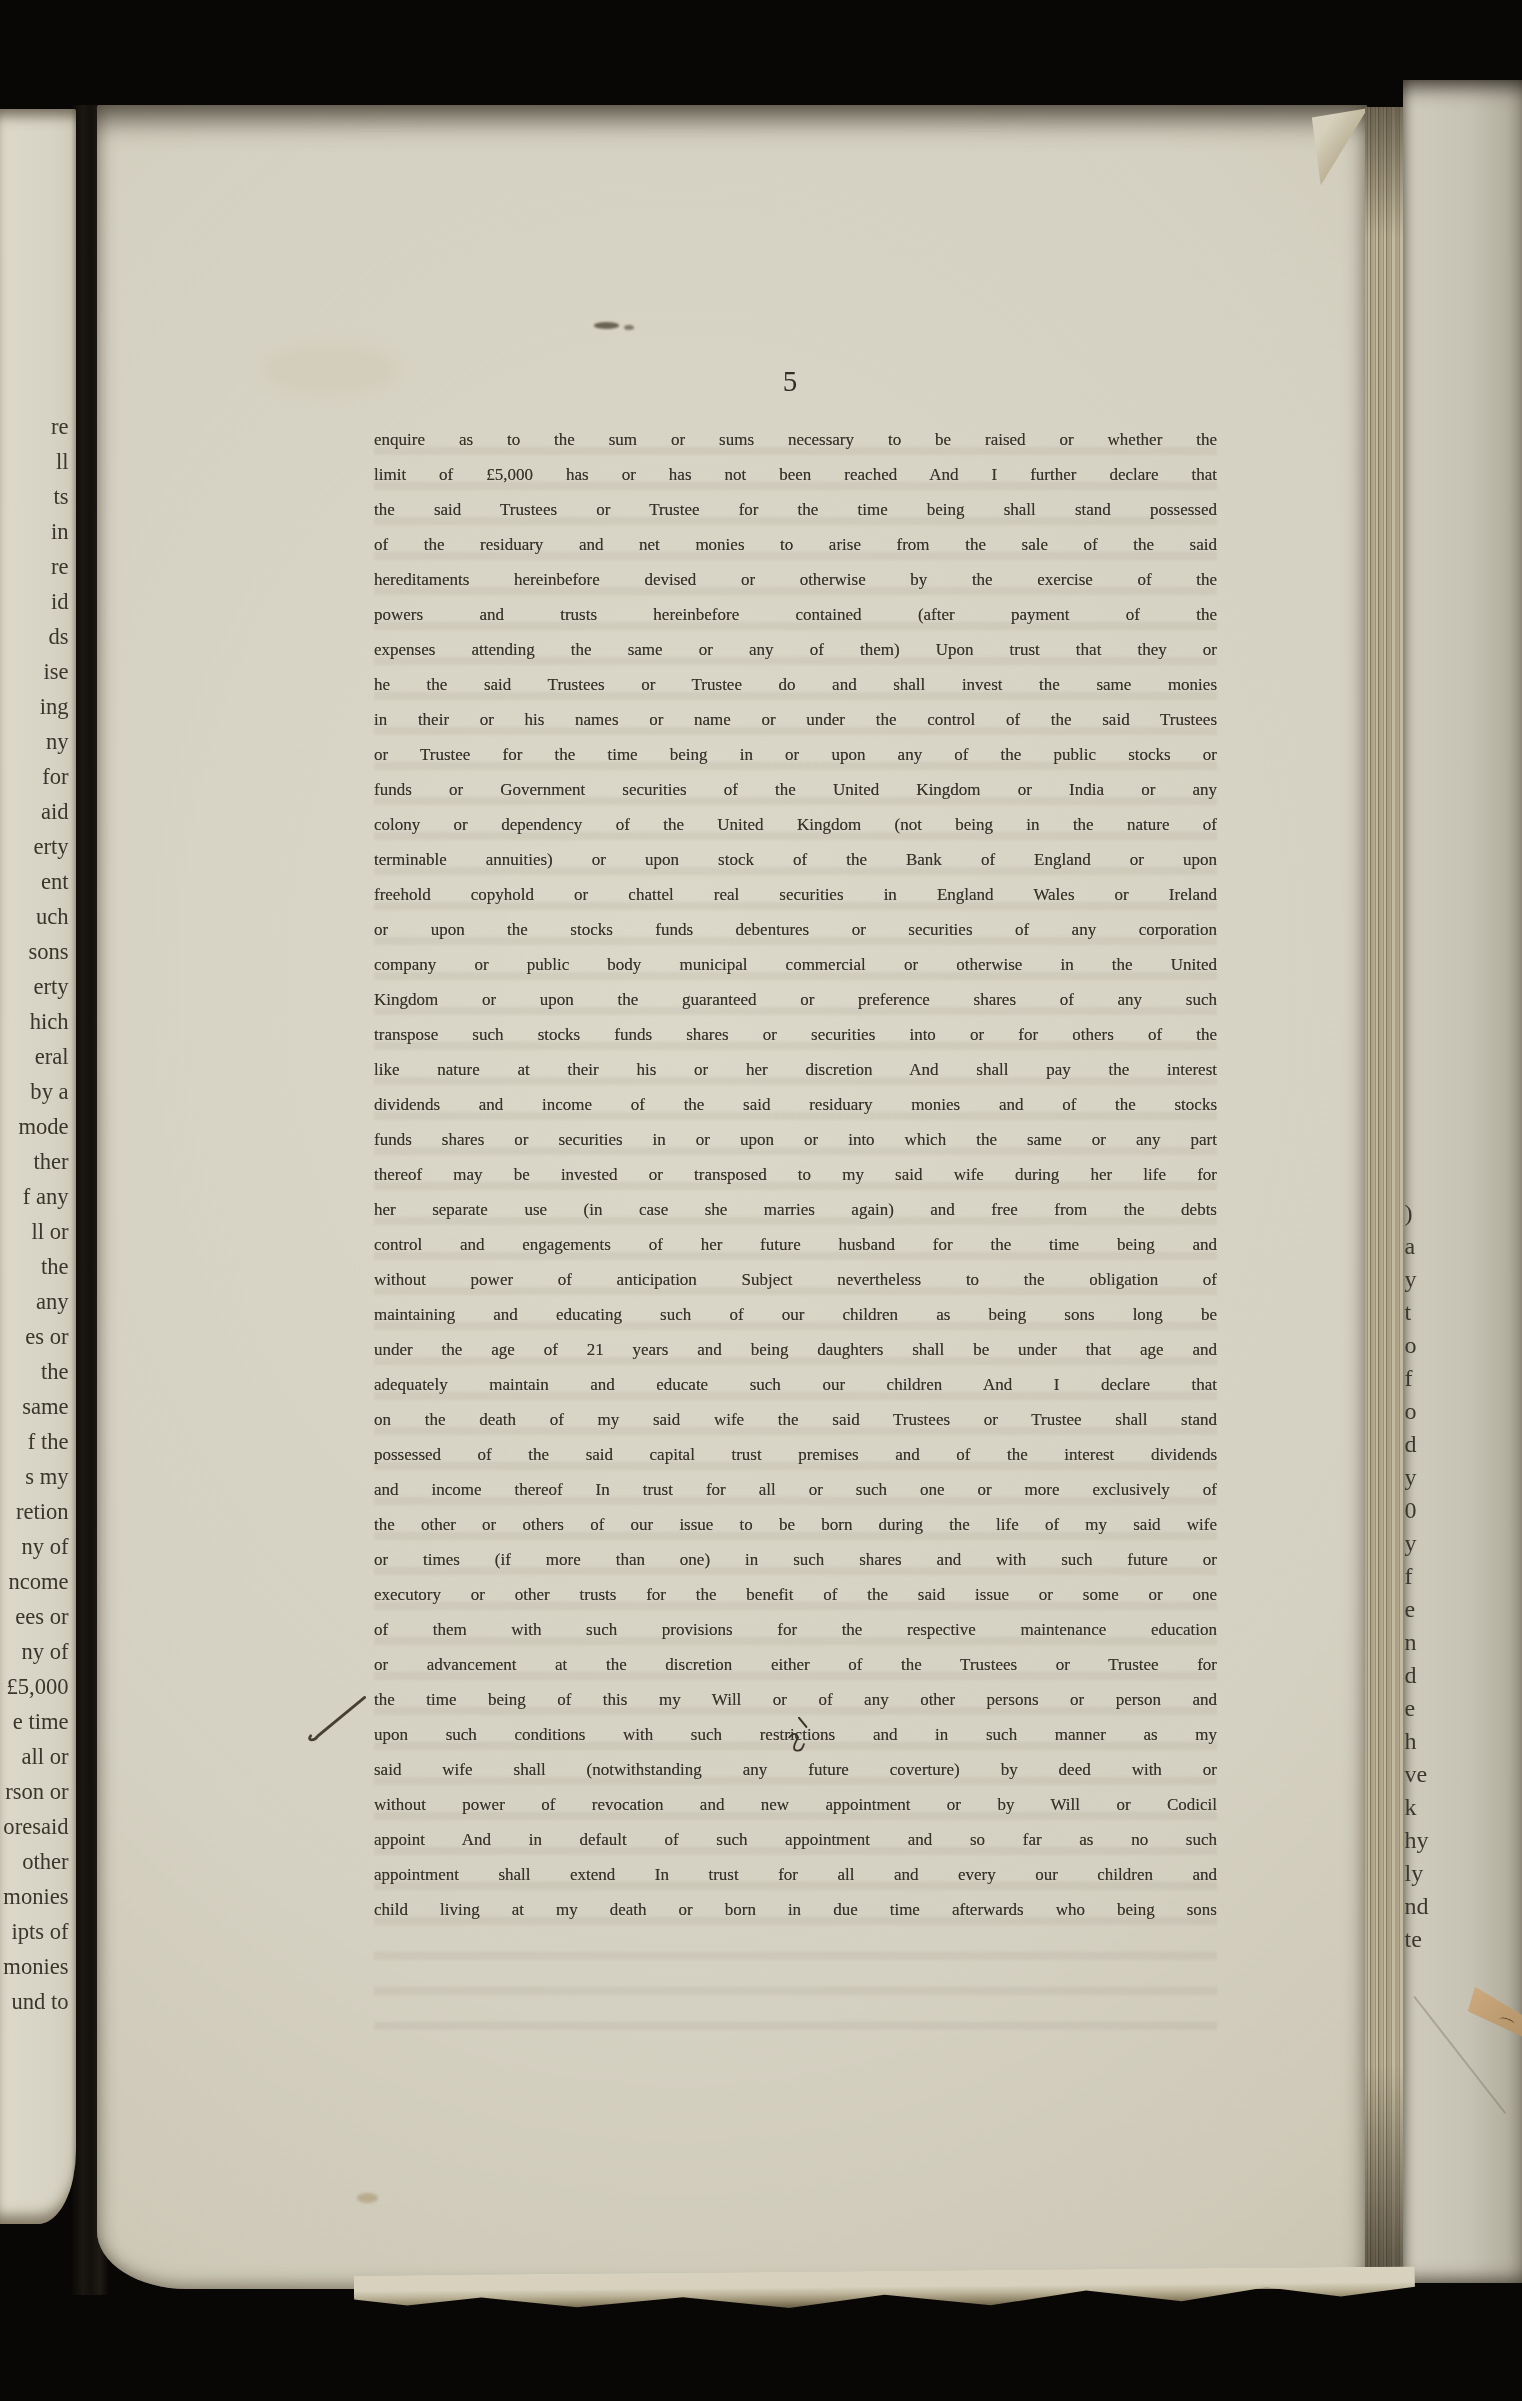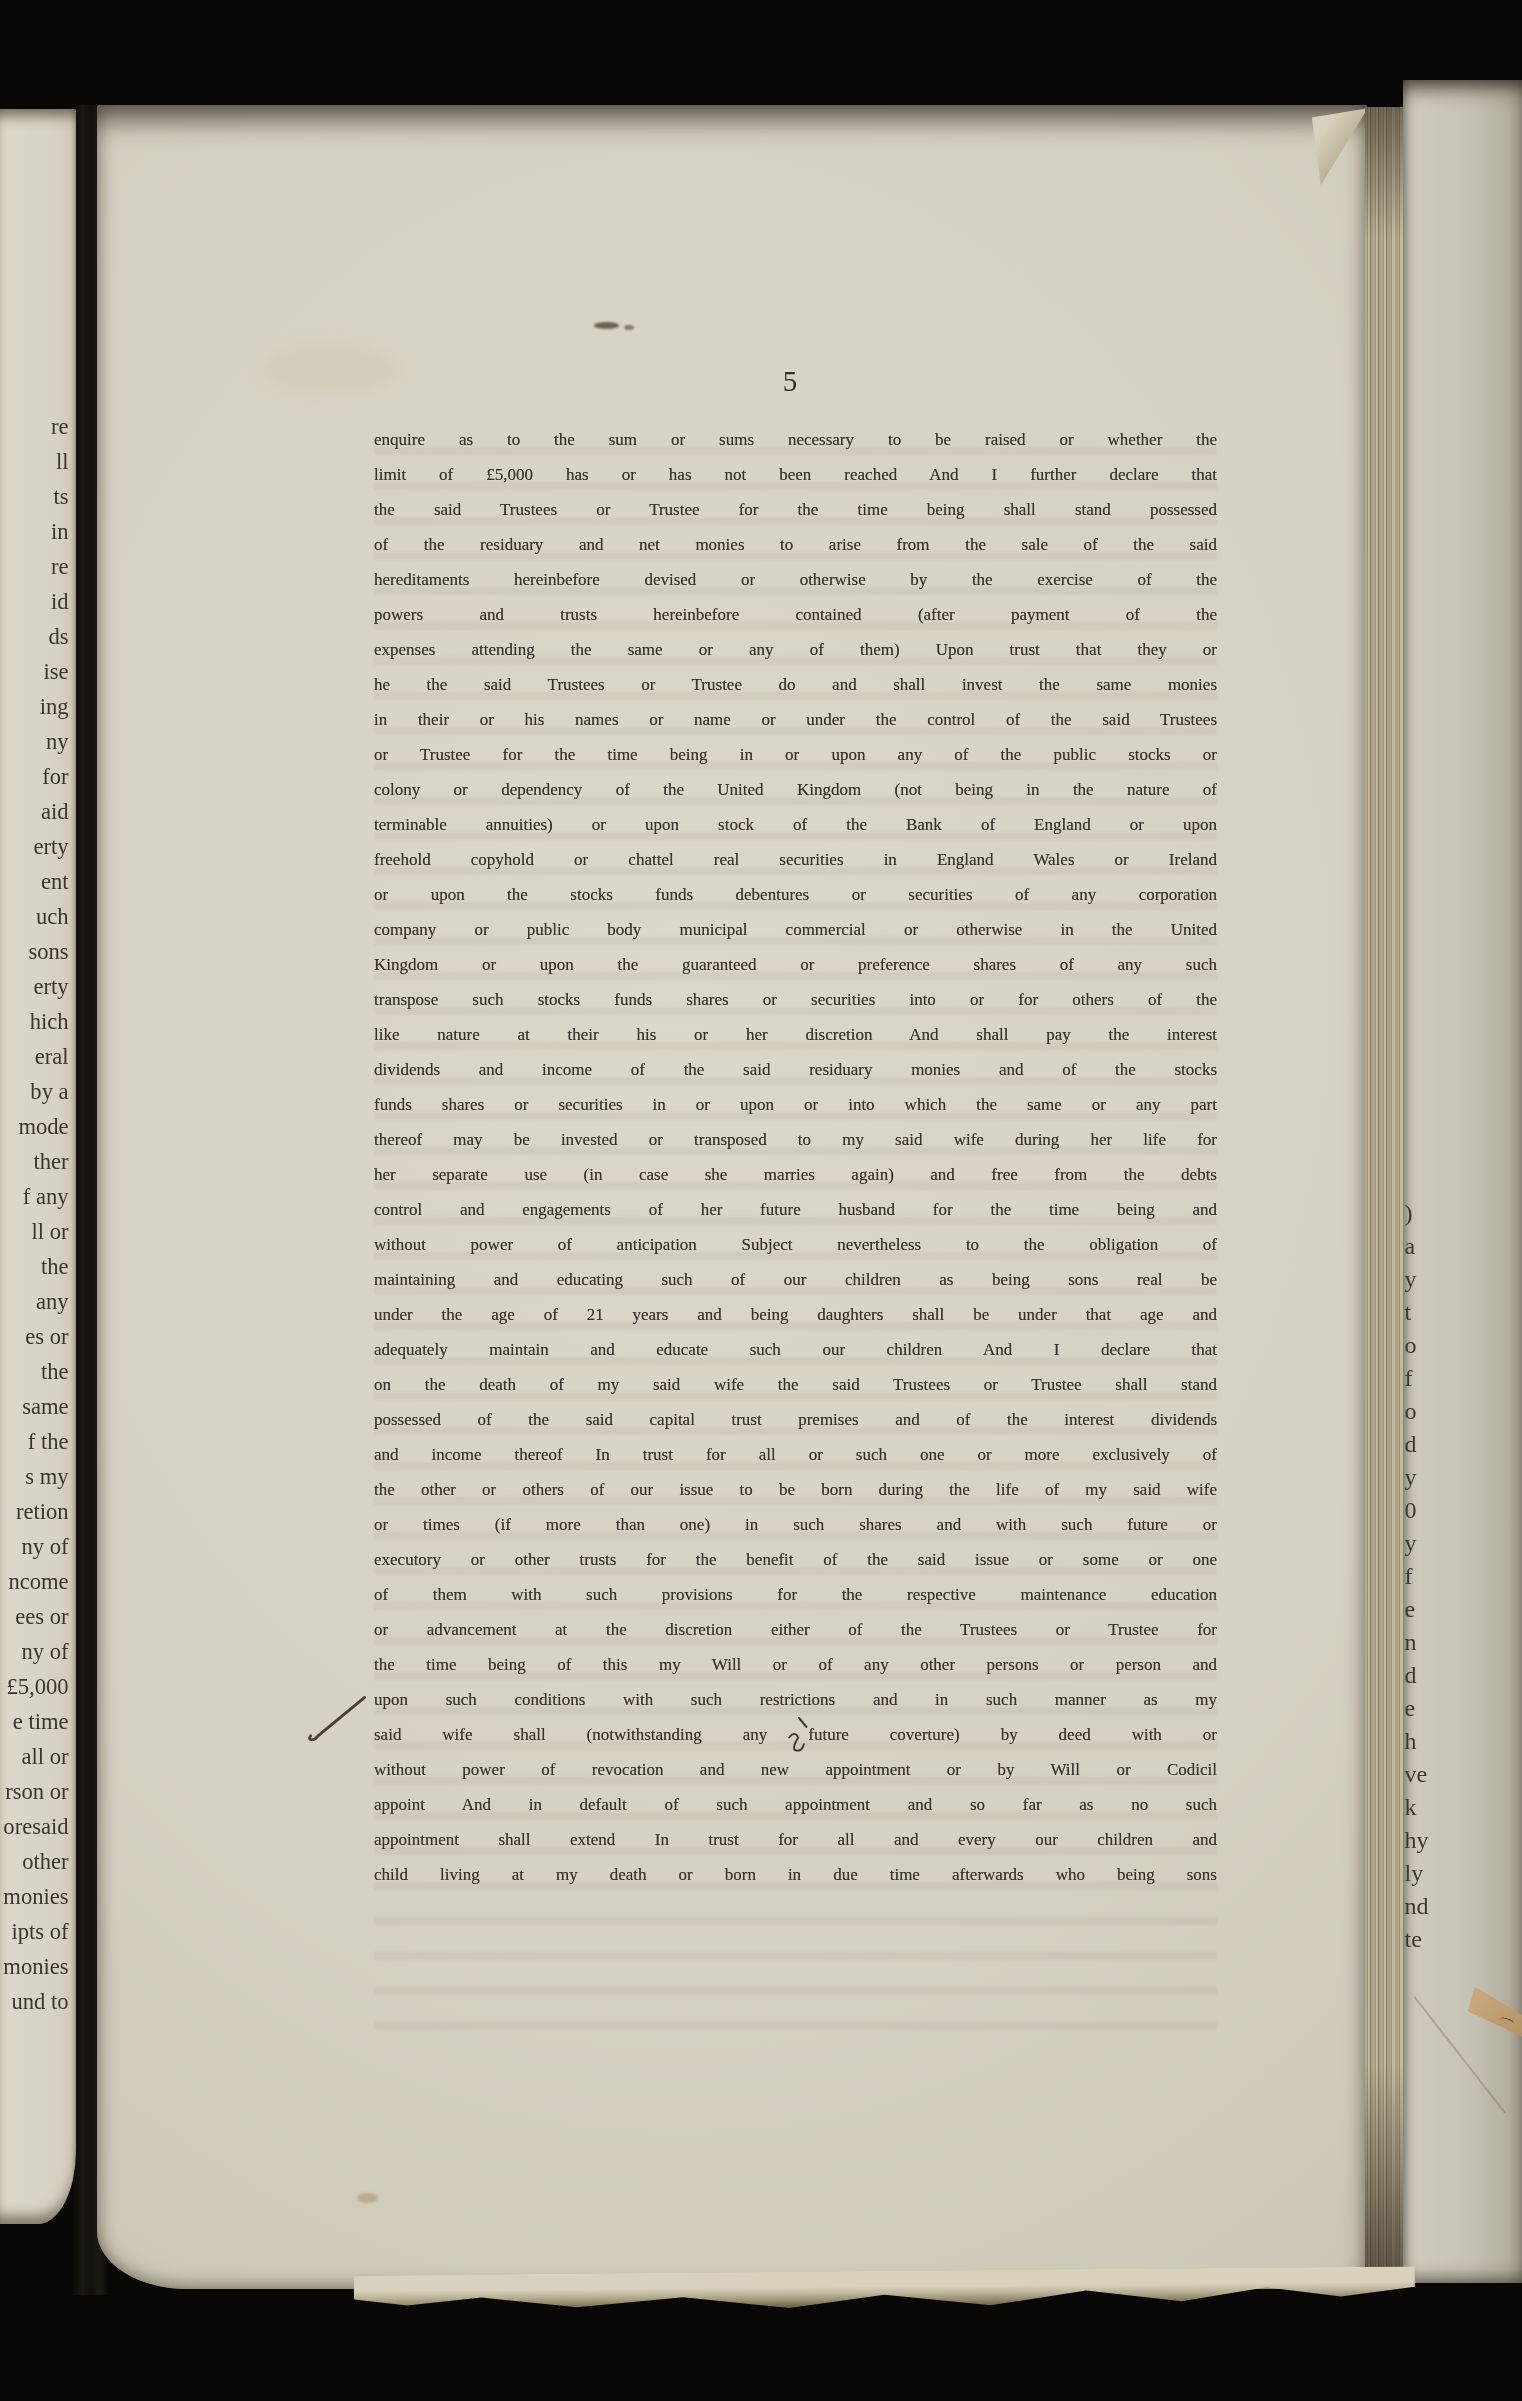--- a/index.html
+++ b/index.html
@@ -158,35 +158,36 @@
         <div class="text-line">enquire as to the sum or sums necessary to be raised or whether the</div>
         <div class="text-line">limit of £5,000 has or has not been reached And I further declare that</div>
         <div class="text-line">the said Trustees or Trustee for the time being shall stand possessed</div>
         <div class="text-line">of the residuary and net monies to arise from the sale of the said</div>
         <div class="text-line">hereditaments hereinbefore devised or otherwise by the exercise of the</div>
         <div class="text-line">powers and trusts hereinbefore contained (after payment of the</div>
         <div class="text-line">expenses attending the same or any of them) Upon trust that they or</div>
         <div class="text-line">he the said Trustees or Trustee do and shall invest the same monies</div>
         <div class="text-line">in their or his names or name or under the control of the said Trustees</div>
         <div class="text-line">or Trustee for the time being in or upon any of the public stocks or</div>
+        <div class="text-line">funds or Government securities of the United Kingdom or India or any</div>
         <div class="text-line">colony or dependency of the United Kingdom (not being in the nature of</div>
         <div class="text-line">terminable annuities) or upon stock of the Bank of England or upon</div>
         <div class="text-line">freehold copyhold or chattel real securities in England Wales or Ireland</div>
         <div class="text-line">or upon the stocks funds debentures or securities of any corporation</div>
         <div class="text-line">company or public body municipal commercial or otherwise in the United</div>
         <div class="text-line">Kingdom or upon the guaranteed or preference shares of any such</div>
         <div class="text-line">transpose such stocks funds shares or securities into or for others of the</div>
         <div class="text-line">like nature at their his or her discretion And shall pay the interest</div>
         <div class="text-line">dividends and income of the said residuary monies and of the stocks</div>
         <div class="text-line">funds shares or securities in or upon or into which the same or any part</div>
         <div class="text-line">thereof may be invested or transposed to my said wife during her life for</div>
         <div class="text-line">her separate use (in case she marries again) and free from the debts</div>
         <div class="text-line">control and engagements of her future husband for the time being and</div>
         <div class="text-line">without power of anticipation Subject nevertheless to the obligation of</div>
-        <div class="text-line">maintaining and educating such of our children as being sons real be</div>
+        <div class="text-line">maintaining and educating such of our children as being sons long be</div>
         <div class="text-line">under the age of 21 years and being daughters shall be under that age and</div>
         <div class="text-line">adequately maintain and educate such our children And I declare that</div>
         <div class="text-line">on the death of my said wife the said Trustees or Trustee shall stand</div>
         <div class="text-line">possessed of the said capital trust premises and of the interest dividends</div>
         <div class="text-line">and income thereof In trust for all or such one or more exclusively of</div>
         <div class="text-line">the other or others of our issue to be born during the life of my said wife</div>
         <div class="text-line">or times (if more than one) in such shares and with such future or</div>
         <div class="text-line">executory or other trusts for the benefit of the said issue or some or one</div>
         <div class="text-line">of them with such provisions for the respective maintenance education</div>
         <div class="text-line">or advancement at the discretion either of the Trustees or Trustee for</div>

